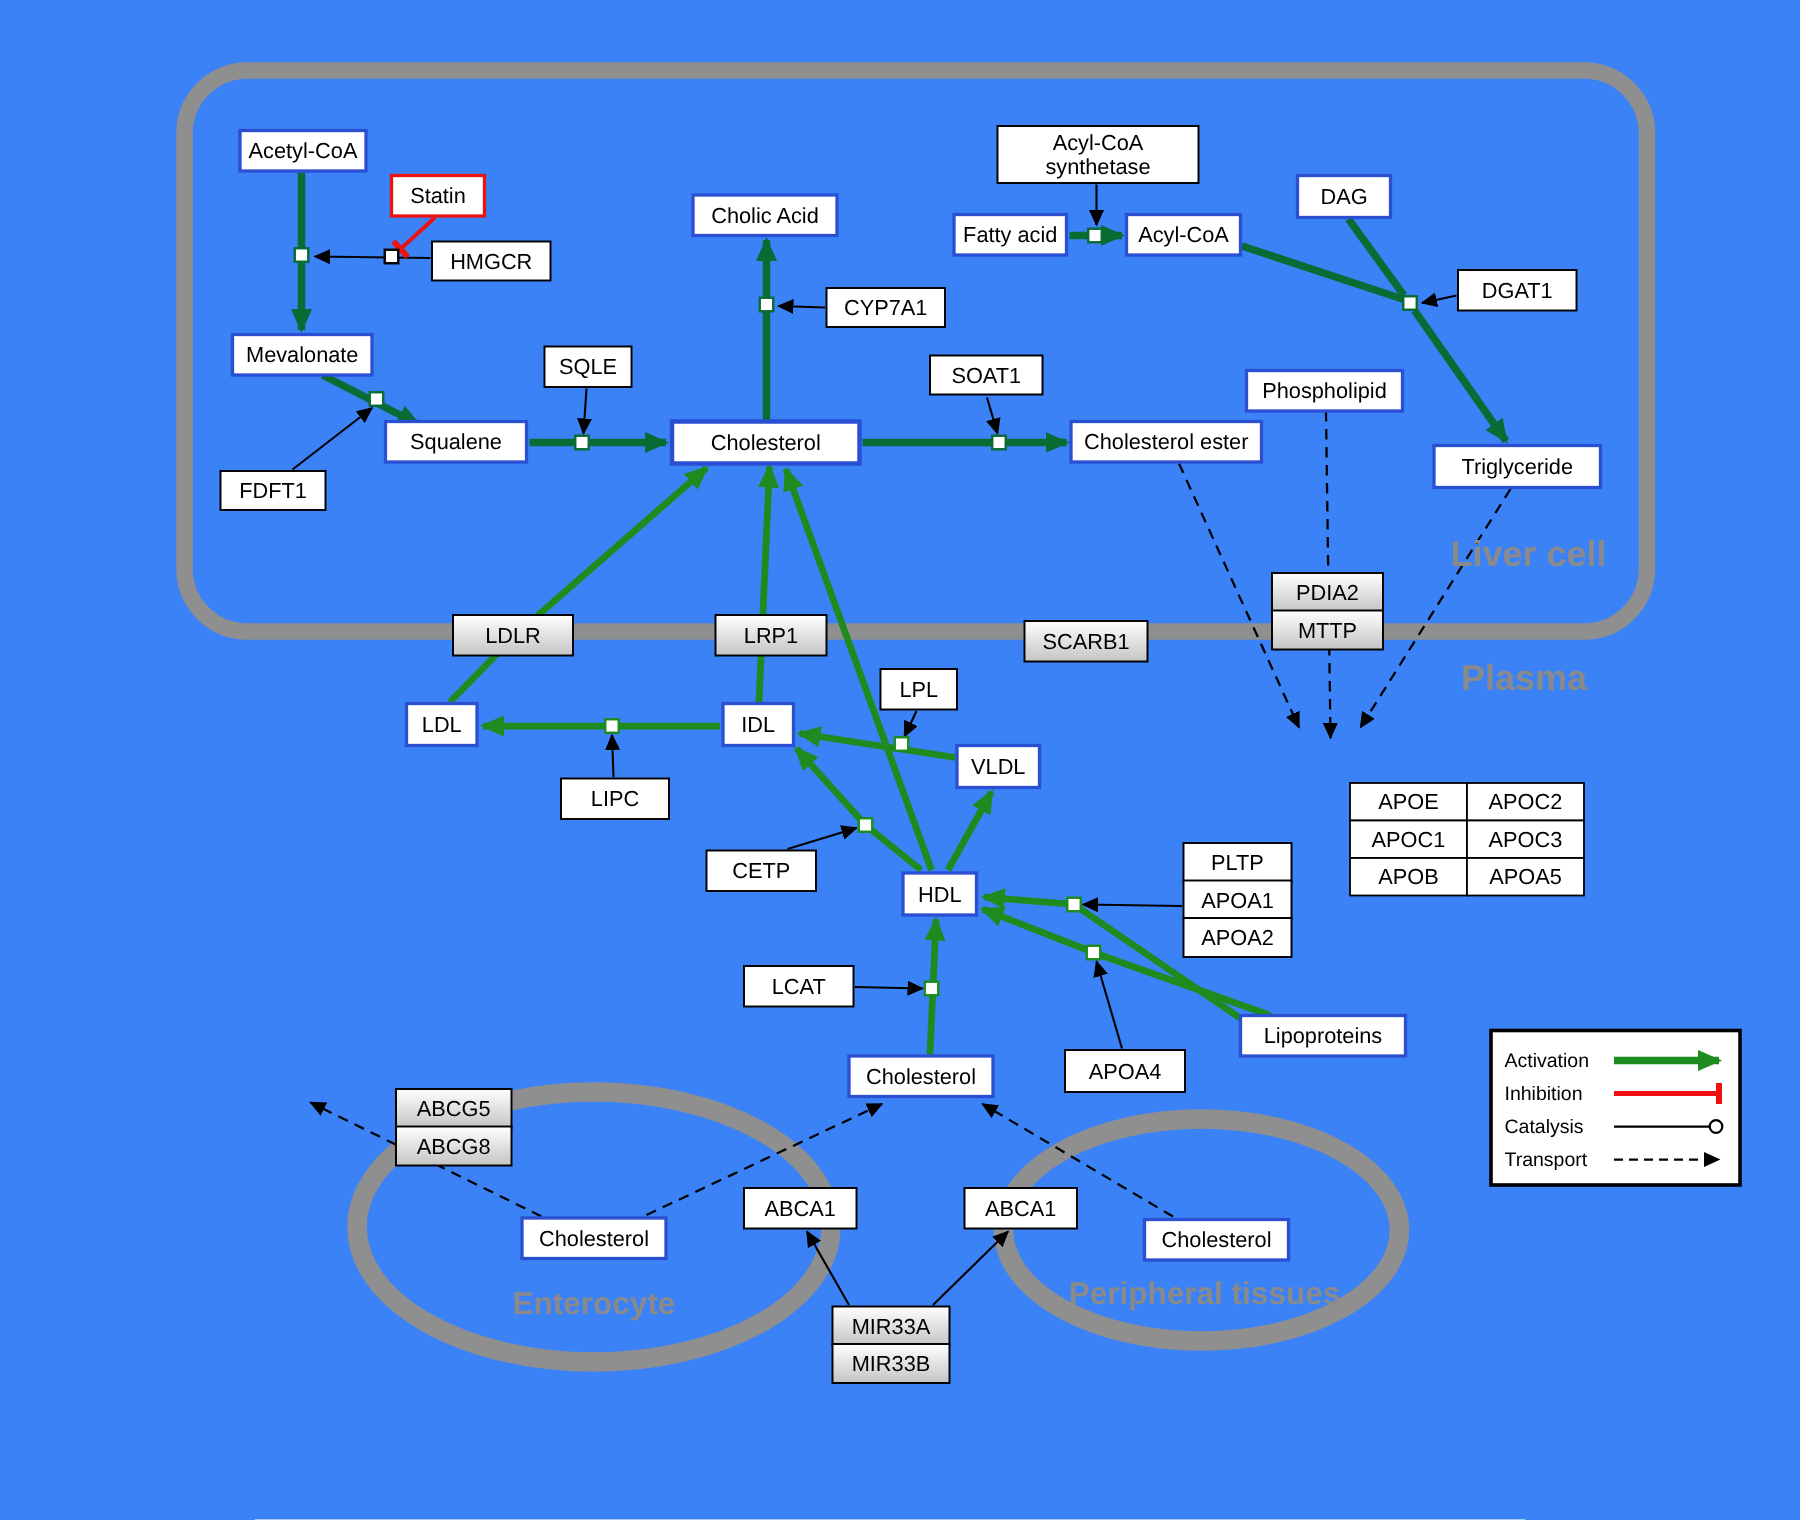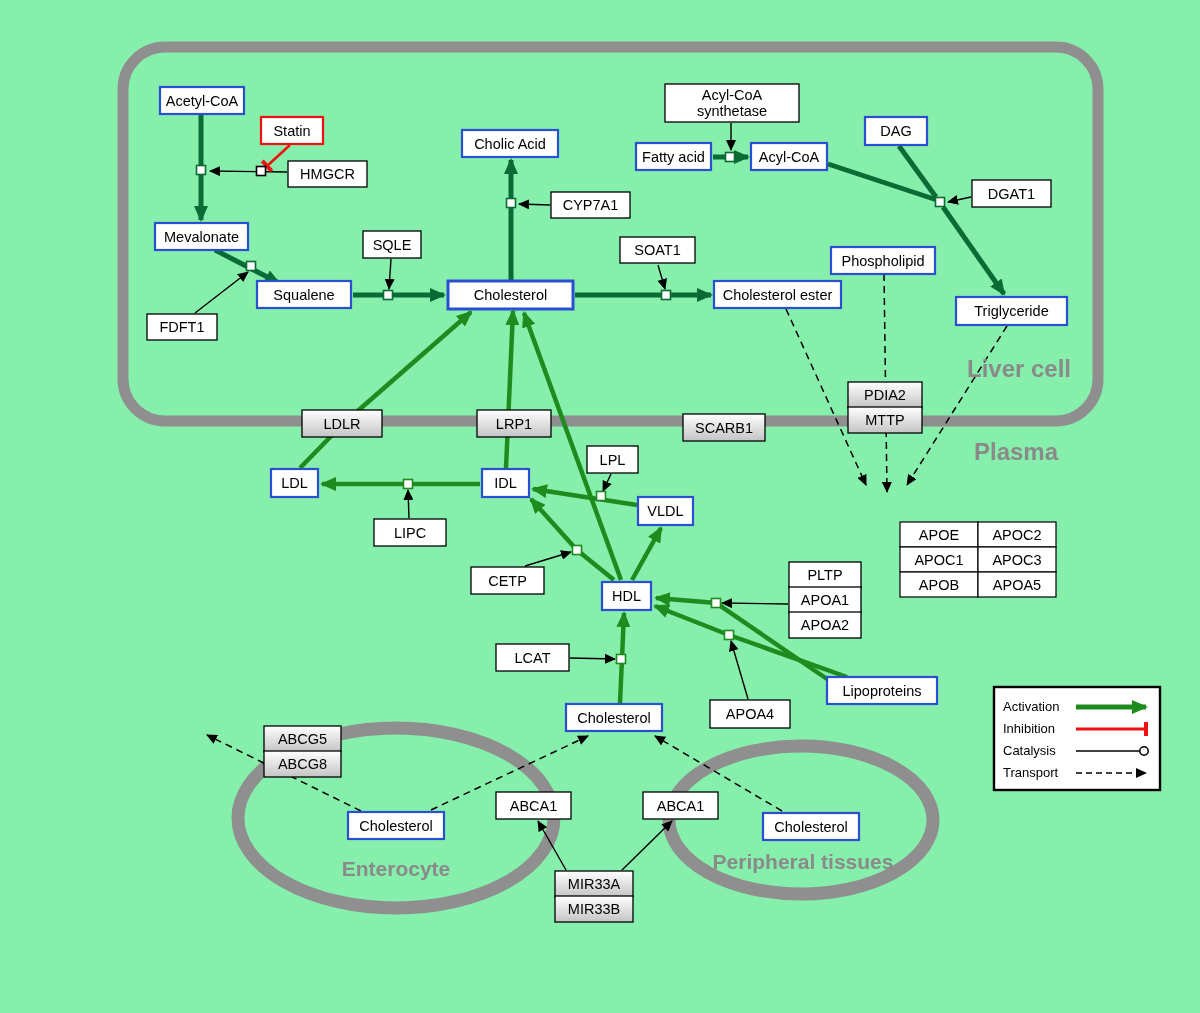--- a/index.html
+++ b/index.html
@@ -1,17 +1,17 @@
 <!DOCTYPE html>
 <html><head>
 <meta charset="utf-8">
 <title>Cholesterol metabolism pathway</title>
 <style>
   html,body{margin:0;padding:0;background:#ffffff;}
-  #stage{position:relative;width:1200px;height:1013px;background:#86efac;font-family:"Liberation Sans","DejaVu Sans",sans-serif;overflow:hidden;}
+  #stage{position:relative;width:1200px;height:1013px;background:#3b82f6;font-family:"Liberation Sans","DejaVu Sans",sans-serif;overflow:hidden;}
   svg{display:block;}
   svg text{font-family:"Liberation Sans","DejaVu Sans",sans-serif;}
 </style>
 </head>
 <body>
 
 <div id="stage">
   <svg id="diagram" width="1200" height="1013" viewBox="0 0 1200 1013">
       <defs>
         <linearGradient id="grayGrad" x1="0" y1="0" x2="0" y2="1">

